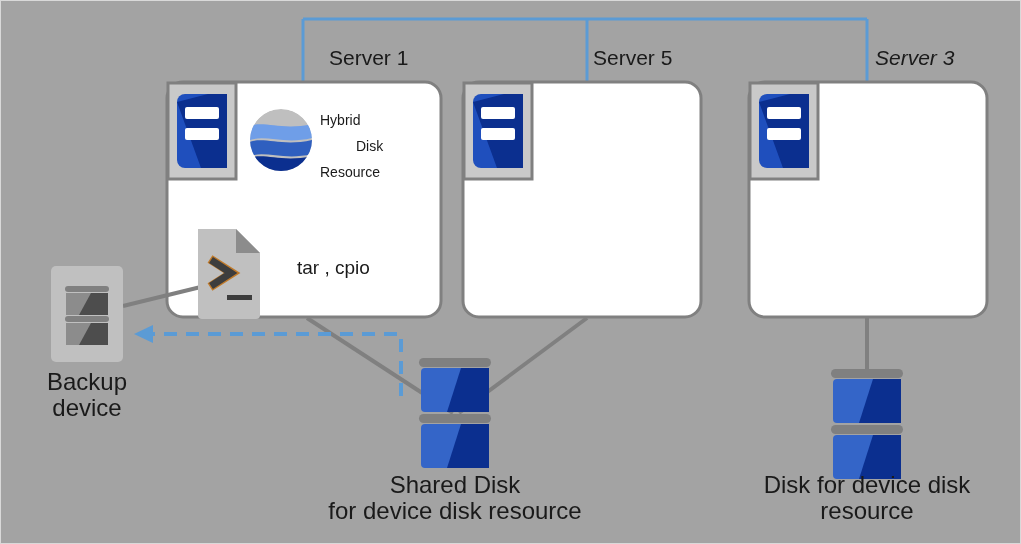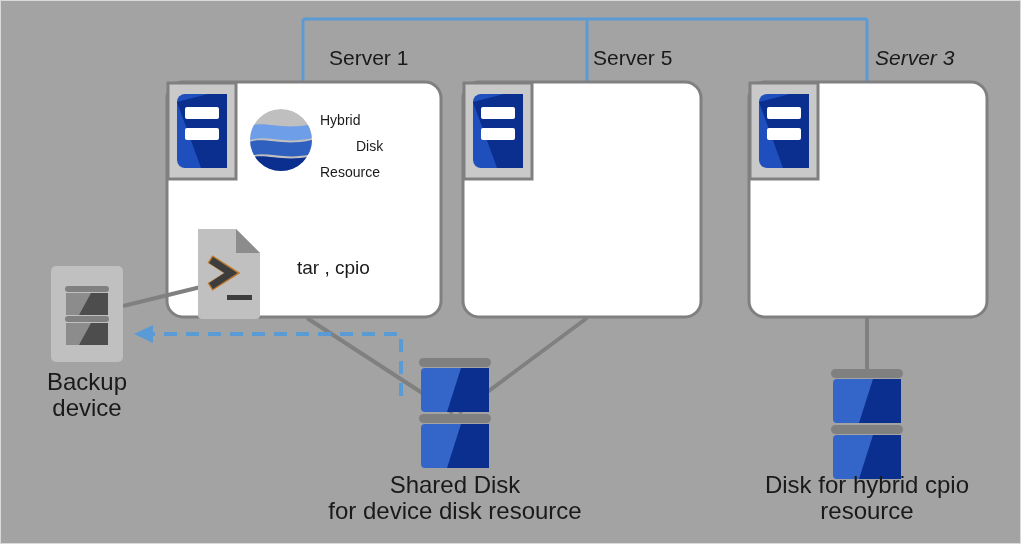--- a/index.html
+++ b/index.html
@@ -163,16 +163,16 @@
   <div class="lbl res-label" style="left:319px; top:158px;">Resource</div>
 
   <div class="lbl tar-label" style="left:264px; top:254px;margin-left:32px;">tar , cpio</div>
 
   <div class="lbl caption" style="left:16px; top:368px; width:140px;">Backup</div>
   <div class="lbl caption" style="left:16px; top:394px; width:140px;">device</div>
 
   <div class="lbl caption" style="left:304px; top:471px; width:300px;">Shared Disk</div>
   <div class="lbl caption" style="left:304px; top:497px; width:300px;">for device disk resource</div>
 
-  <div class="lbl caption" style="left:716px; top:471px; width:300px;">Disk for hybrid cpio</div>
+  <div class="lbl caption" style="left:716px; top:471px; width:300px;">Disk for device disk</div>
   <div class="lbl caption" style="left:716px; top:497px; width:300px;">resource</div>
 
 </div>
 
 </body></html>

